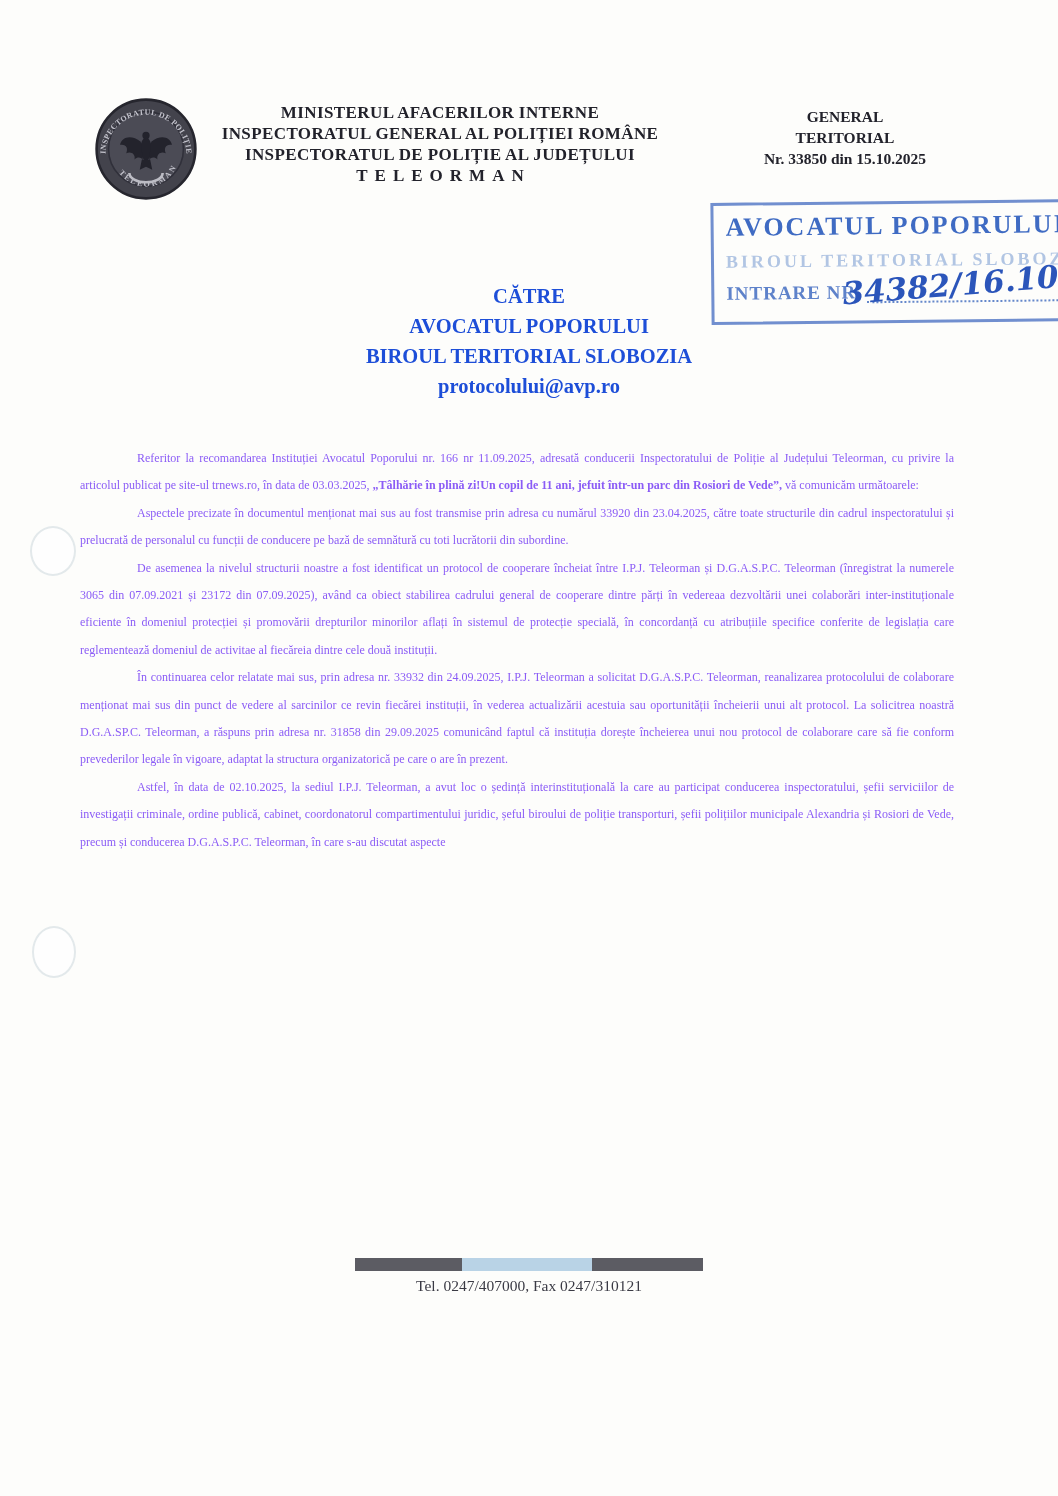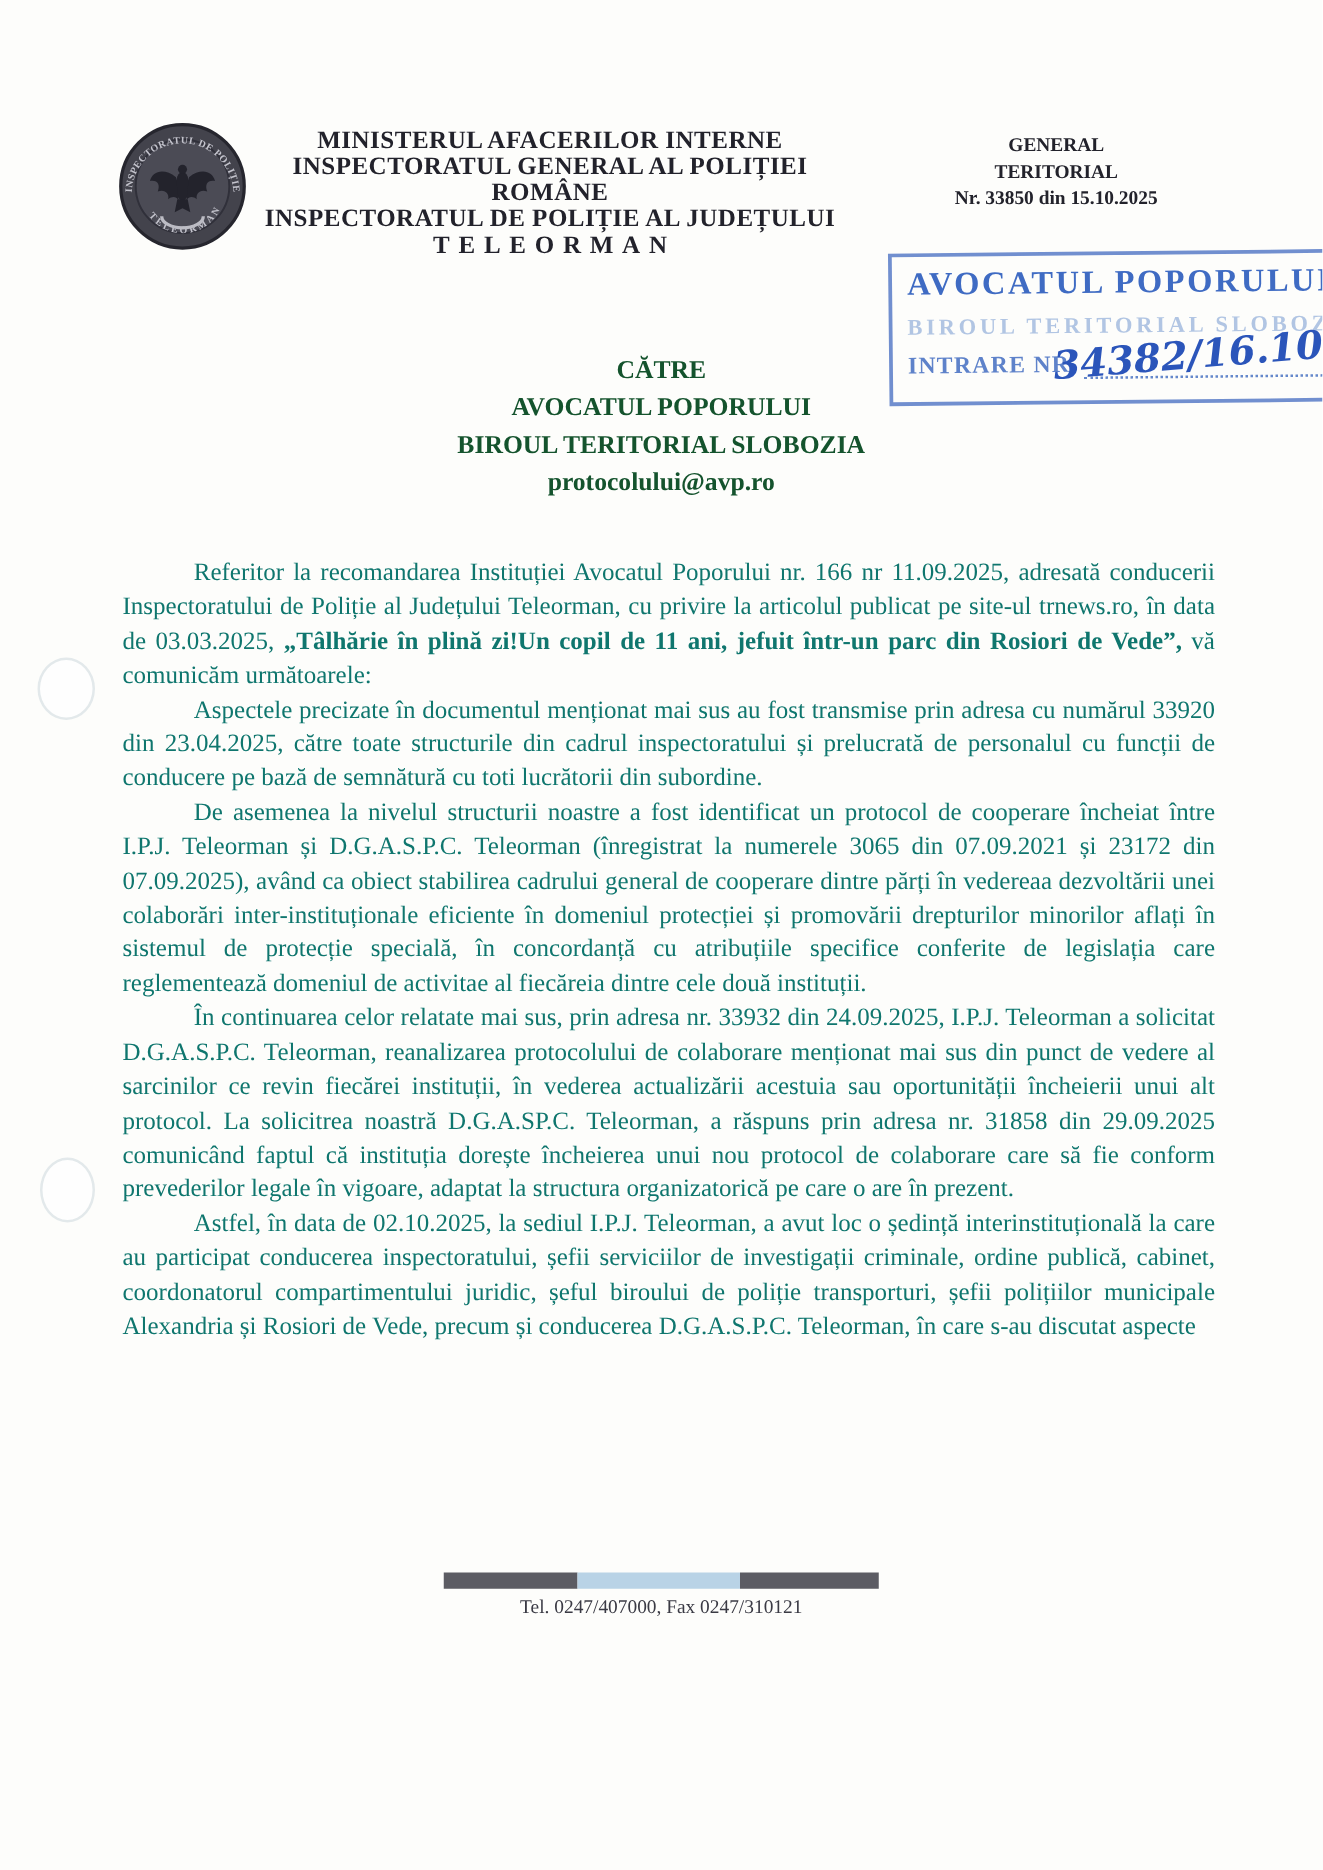--- a/index.html
+++ b/index.html
@@ -12,21 +12,21 @@
     font-family:"Liberation Serif", serif;
     color:#28282f;
   }
 
   
   .seal { position:absolute; left:94px; top:97px; width:104px; height:104px; }
   .seal svg { width:100%; height:100%; }
 
   .org-block {
     position:absolute; left:200px; top:102px; width:480px;
-    text-align:center; font-weight:bold; font-size:20px; line-height:21px;
+    text-align:center; font-weight:bold; font-size:17px; line-height:21px;
     color:#22222b; letter-spacing:0.4px;
   }
   .org-line-last { letter-spacing:7px; text-indent:7px; }
 
   .class-block {
     position:absolute; left:690px; top:106px; width:310px;
     text-align:center; font-weight:bold; font-size:15.5px; line-height:21px;
     color:#22222b;
   }
 
@@ -59,28 +59,28 @@
     position:absolute; left:128px; top:60px;
     font-family:"DejaVu Serif", serif; font-style:italic; font-weight:bold;
     font-size:31px; color:#2b55ba;
     transform:rotate(-4deg); white-space:nowrap;
   }
 
   
   .recipient {
     position:absolute; left:0; top:281px; width:1058px;
     text-align:center; font-weight:bold; font-size:20.5px; line-height:30px;
-    color:#14532d;
+    color:#1d4ed8;
   }
 
   
   .body-text {
-    position:absolute; left:98px; top:445px; width:874px;
-    font-size:20px; line-height:27.4px; text-align:justify;
-    color:#0f766e;
+    position:absolute; left:80px; top:445px; width:874px;
+    font-size:12px; line-height:27.4px; text-align:justify;
+    color:#8b5cf6;
   }
   .body-text p { text-indent:57px; }
 
   
   .footer {
     position:absolute; left:0; top:1258px; width:1058px;
     text-align:center; font-size:15.5px; line-height:22px; color:#3a3a44;
   }
   .footer-bar { width:348px; height:13px; margin:0 auto 4px auto; display:flex; }
   .footer-bar .seg-dark  { background:#5c5c63; }

